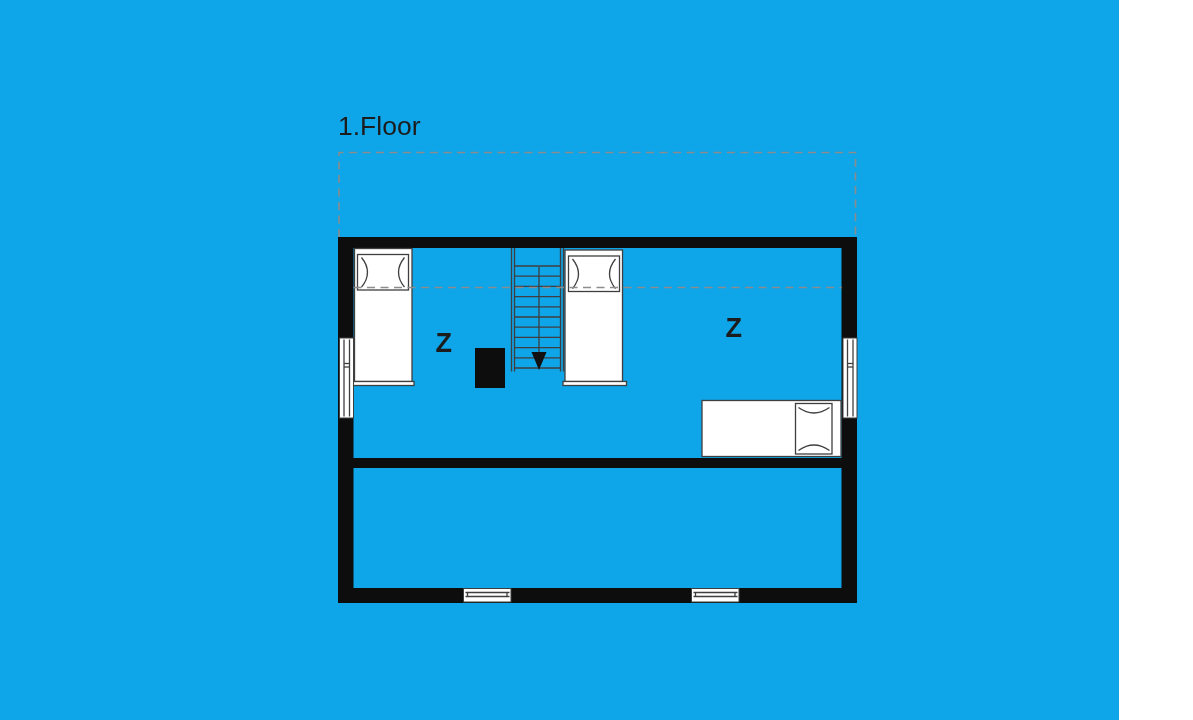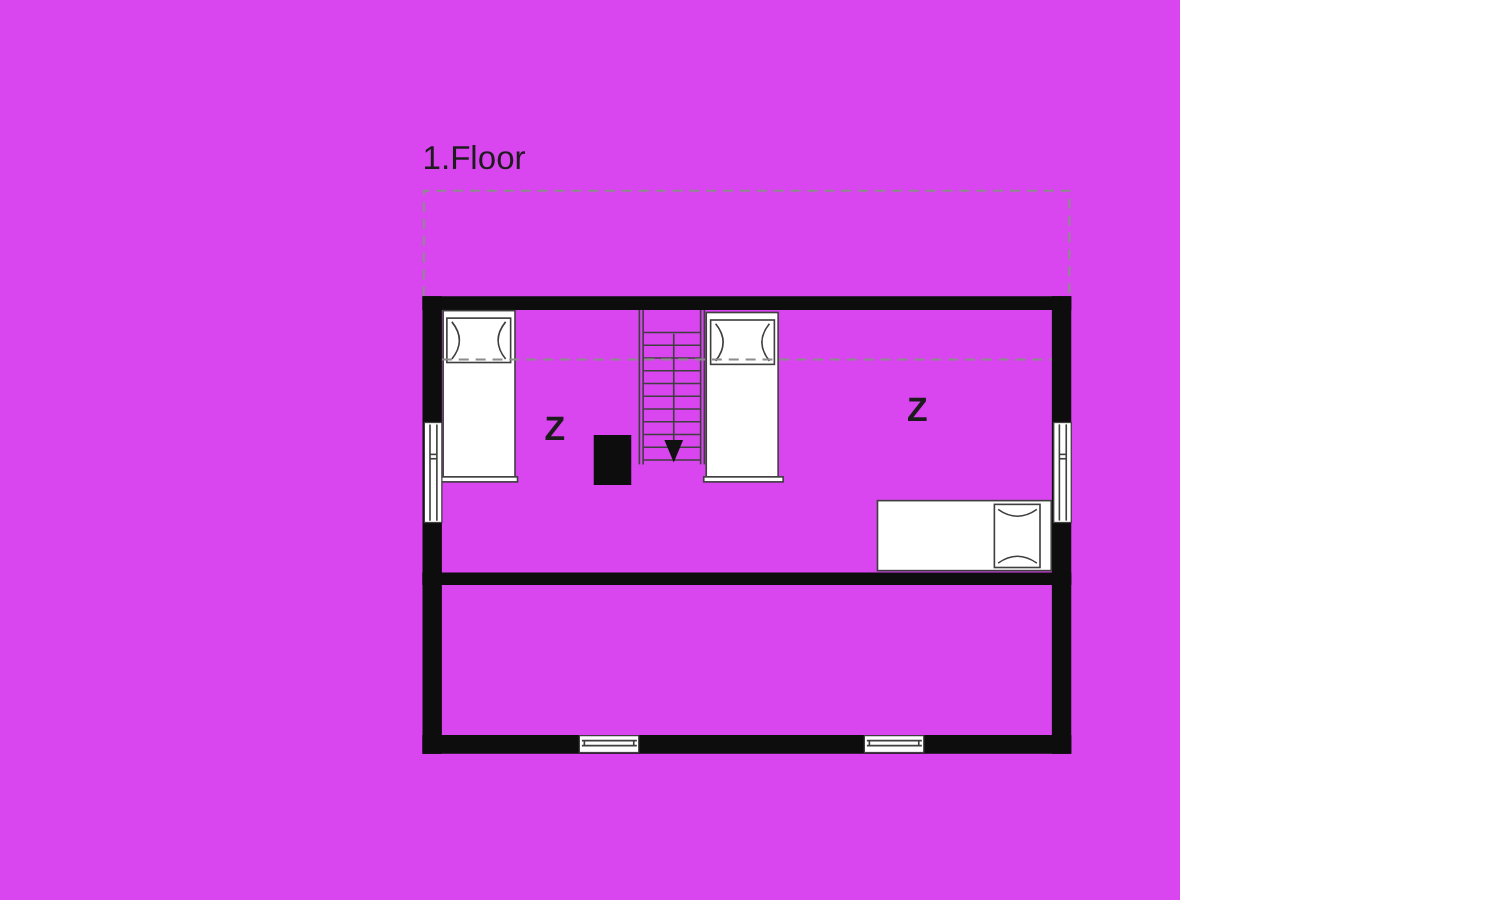--- a/index.html
+++ b/index.html
@@ -1,17 +1,17 @@
 <!DOCTYPE html>
 <html><head>
 <meta charset="utf-8">
 <style>
   html,body{margin:0;padding:0;background:#ffffff;}
   .page{
-    position:relative;width:944px;height:720px;background:#d946ef;
+    position:relative;width:1119px;height:720px;background:#0ea5e9;
     overflow:hidden;font-family:"Liberation Sans",sans-serif;
   }
   svg{position:absolute;left:0;top:0;}
   .title{font-size:26.5px;fill:#1c1c1c;font-family:"Liberation Sans",sans-serif;}
   .zlabel{font-size:27px;font-weight:600;fill:#1c1c1c;font-family:"Liberation Sans",sans-serif;}
   .dash{stroke:#8c8c8c;stroke-width:1.6;stroke-dasharray:8 5.5;fill:none;}
   .ln{stroke:#3f3f3f;stroke-width:1.3;fill:none;}
   .frame{stroke:#3f3f3f;stroke-width:1.3;fill:#ffffff;}
   .wall{fill:#0d0d0d;stroke:none;}
 </style>

